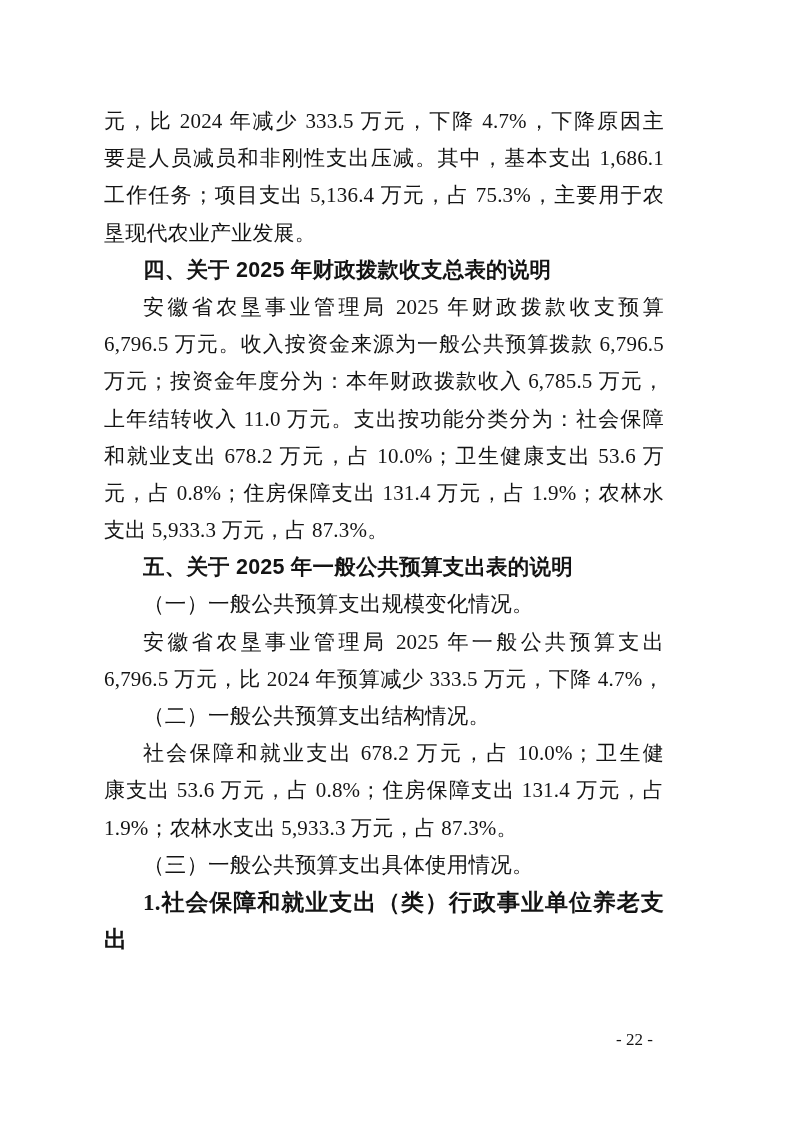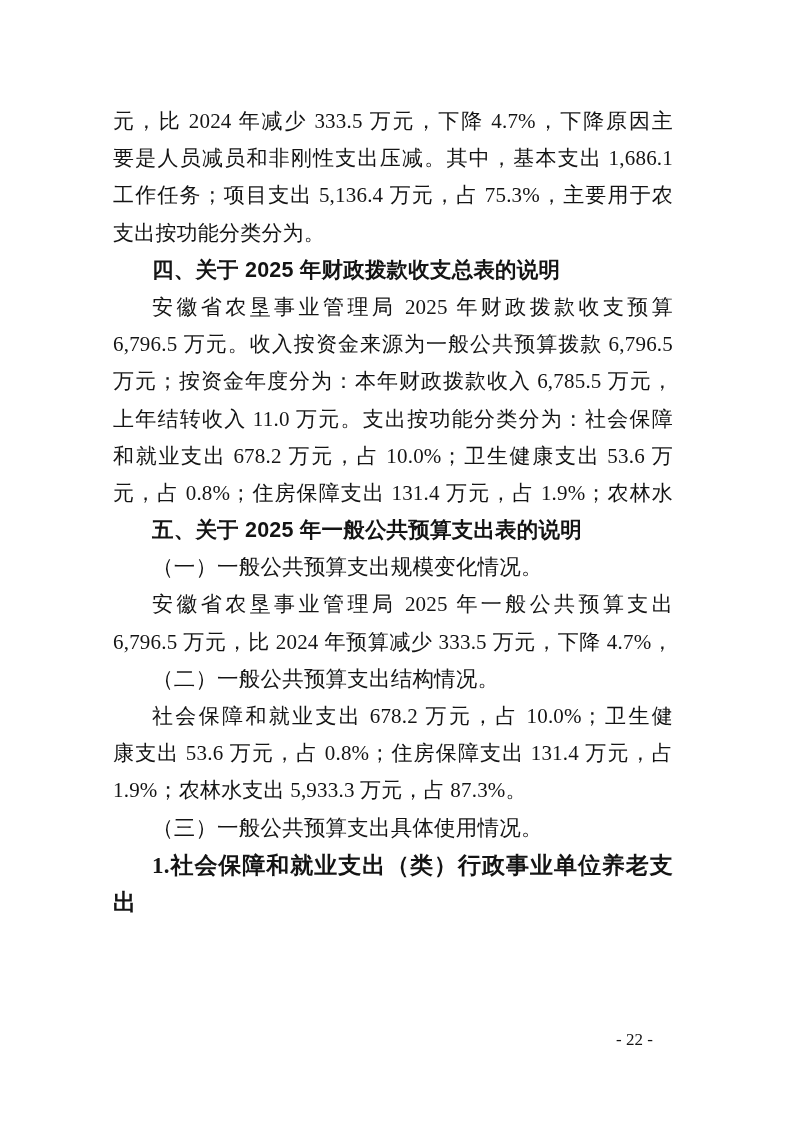--- a/index.html
+++ b/index.html
@@ -15,21 +15,21 @@
   }
   .page {
     position: relative;
     width: 794px;
     height: 1123px;
     background: #ffffff;
     overflow: hidden;
   }
   .text-block {
     position: absolute;
-    left: 113px;
+    left: 104px;
     top: 103px;
     width: 560px;
   }
   .line {
     height: 37.2px;
     line-height: 37.2px;
     font-size: 21px;
     letter-spacing: 0.2px;
   }
   .justify {
@@ -68,28 +68,29 @@
   }
 </style>
 </head>
 <body>
 
 <div class="page">
   <div class="text-block">
     <div class="line justify">元，比 2024 年减少 333.5 万元，下降 4.7%，下降原因主</div>
     <div class="line justify">要是人员减员和非刚性支出压减。其中，基本支出 1,686.1</div>
     <div class="line justify">工作任务；项目支出 5,136.4 万元，占 75.3%，主要用于农</div>
-    <div class="line plain">支出按功能分类分为。</div>
+    <div class="line plain">垦现代农业产业发展。</div>
     <div class="line heading indent plain">四、关于 2025 年财政拨款收支总表的说明</div>
     <div class="line indent justify">安徽省农垦事业管理局 2025 年财政拨款收支预算</div>
     <div class="line justify">6,796.5 万元。收入按资金来源为一般公共预算拨款 6,796.5</div>
     <div class="line justify">万元；按资金年度分为：本年财政拨款收入 6,785.5 万元，</div>
     <div class="line justify">上年结转收入 11.0 万元。支出按功能分类分为：社会保障</div>
     <div class="line justify">和就业支出 678.2 万元，占 10.0%；卫生健康支出 53.6 万</div>
     <div class="line justify">元，占 0.8%；住房保障支出 131.4 万元，占 1.9%；农林水</div>
+    <div class="line plain">支出 5,933.3 万元，占 87.3%。</div>
     <div class="line heading indent plain">五、关于 2025 年一般公共预算支出表的说明</div>
     <div class="line subheading indent plain">（一）一般公共预算支出规模变化情况。</div>
     <div class="line indent justify">安徽省农垦事业管理局 2025 年一般公共预算支出</div>
     <div class="line justify">6,796.5 万元，比 2024 年预算减少 333.5 万元，下降 4.7%，</div>
     <div class="line subheading indent plain">（二）一般公共预算支出结构情况。</div>
     <div class="line indent justify">社会保障和就业支出 678.2 万元，占 10.0%；卫生健</div>
     <div class="line justify">康支出 53.6 万元，占 0.8%；住房保障支出 131.4 万元，占</div>
     <div class="line plain">1.9%；农林水支出 5,933.3 万元，占 87.3%。</div>
     <div class="line subheading indent plain">（三）一般公共预算支出具体使用情况。</div>
     <div class="line numbered indent justify">1.社会保障和就业支出（类）行政事业单位养老支出</div>

